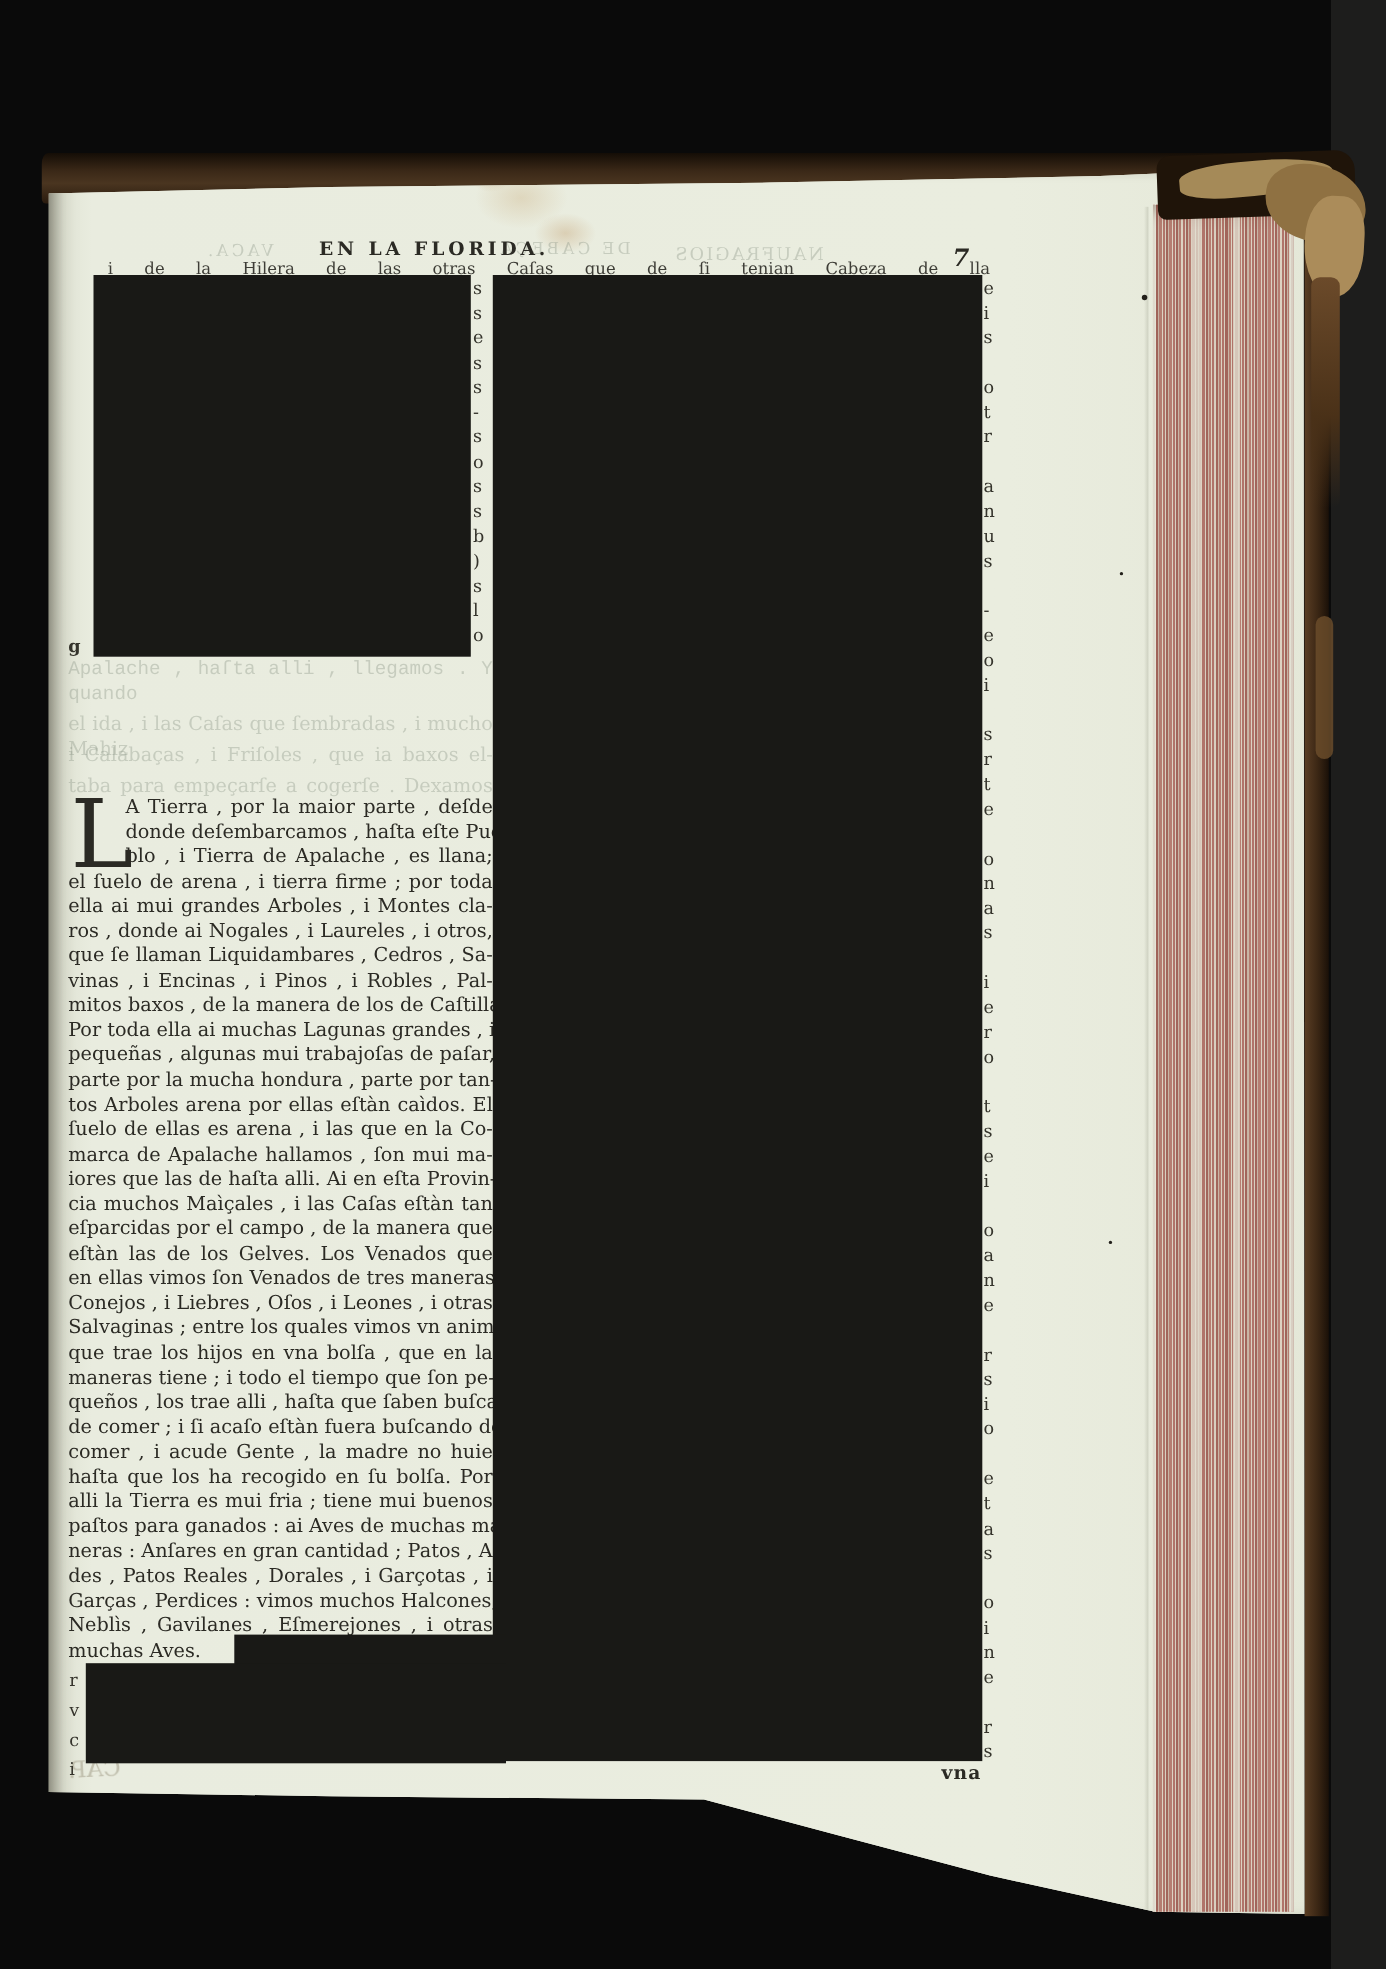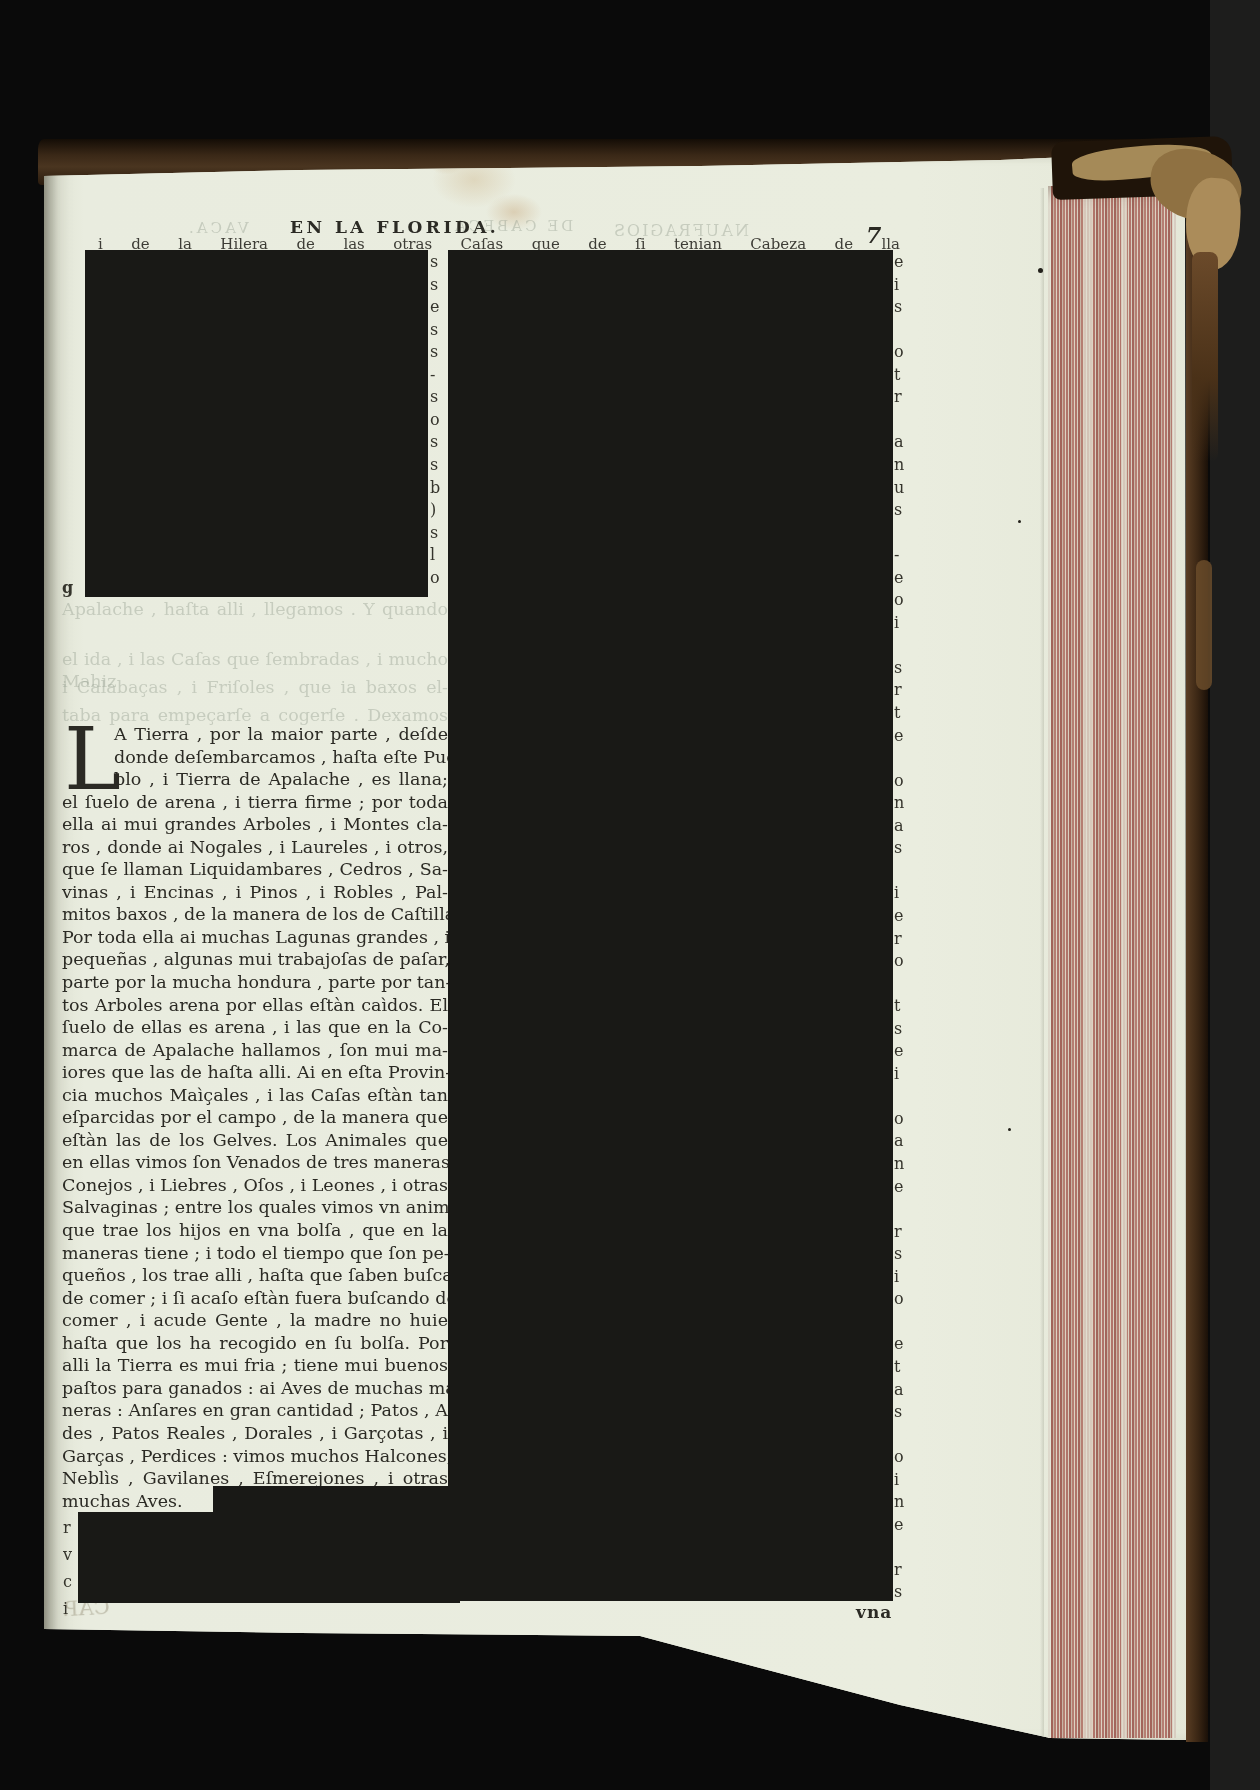--- a/index.html
+++ b/index.html
@@ -122,21 +122,21 @@
     <span class="abs ghost" id="ghost-header-left"><span class="mirror">VACA.</span></span>
     <span class="abs ghost" id="ghost-header-mid"><span class="mirror">DE CABEÇA</span></span>
     <span class="abs ghost" id="ghost-header-right"><span class="mirror">NAUFRAGIOS</span></span>
 
     <div id="running-header" class="abs ink">EN LA FLORIDA.</div>
     <div id="page-number" class="abs ink">7</div>
 
     <div id="top-ink-line" class="abs ink">i de la Hilera de las otras Caſas que de ſi tenian Cabeza de lla</div>
 
     <div id="ghost-lines">
-        <div class="gline ghost" style="top: 598px;">Apalache , haſta alli , llegamos . Y quando</div>
+        <div class="gline ghost" style="top: 598px; font-family: Liberation Mono, monospace;">Apalache , haſta alli , llegamos . Y quando</div>
         <div class="gline ghost" style="top: 648px;">el ida , i las Caſas que ſembradas , i mucho Mahiz</div>
         <div class="gline ghost" style="top: 676px;">i Calabaças , i Friſoles , que ia baxos el-</div>
         <div class="gline ghost" style="top: 704px;">taba para empeçarſe a cogerſe . Dexamos</div>
       </div>
 
 
     <div id="drop-cap" class="abs ink">L</div>
     <div id="body-lines" class="abs ink">
         <div class="bline ind">A Tierra , por la maior parte , deſde</div>
         <div class="bline ind">donde deſembarcamos , haſta eſte Pue-</div>
@@ -149,21 +149,21 @@
         <div class="bline">mitos baxos , de la manera de los de Caſtilla.</div>
         <div class="bline">Por toda ella ai muchas Lagunas grandes , i</div>
         <div class="bline">pequeñas , algunas mui trabajoſas de paſar,</div>
         <div class="bline">parte por la mucha hondura , parte por tan-</div>
         <div class="bline">tos Arboles arena por ellas eſtàn caìdos. El</div>
         <div class="bline">ſuelo de ellas es arena , i las que en la Co-</div>
         <div class="bline">marca de Apalache hallamos , ſon mui ma-</div>
         <div class="bline">iores que las de haſta alli. Ai en eſta Provin-</div>
         <div class="bline">cia muchos Maìçales , i las Caſas eſtàn tan</div>
         <div class="bline">eſparcidas por el campo , de la manera que</div>
-        <div class="bline">eſtàn las de los Gelves. Los Animales que</div>
+        <div class="bline">eſtàn las de los Gelves. Los Venados que</div>
         <div class="bline">en ellas vimos ſon Venados de tres maneras,</div>
         <div class="bline">Conejos , i Liebres , Oſos , i Leones , i otras</div>
         <div class="bline">Salvaginas ; entre los quales vimos vn animal</div>
         <div class="bline">que trae los hijos en vna bolſa , que en la</div>
         <div class="bline">maneras tiene ; i todo el tiempo que ſon pe-</div>
         <div class="bline">queños , los trae alli , haſta que ſaben buſcar</div>
         <div class="bline">de comer ; i ſi acaſo eſtàn fuera buſcando de</div>
         <div class="bline">comer , i acude Gente , la madre no huie</div>
         <div class="bline">haſta que los ha recogido en ſu bolſa. Por</div>
         <div class="bline">alli la Tierra es mui fria ; tiene mui buenos</div>

